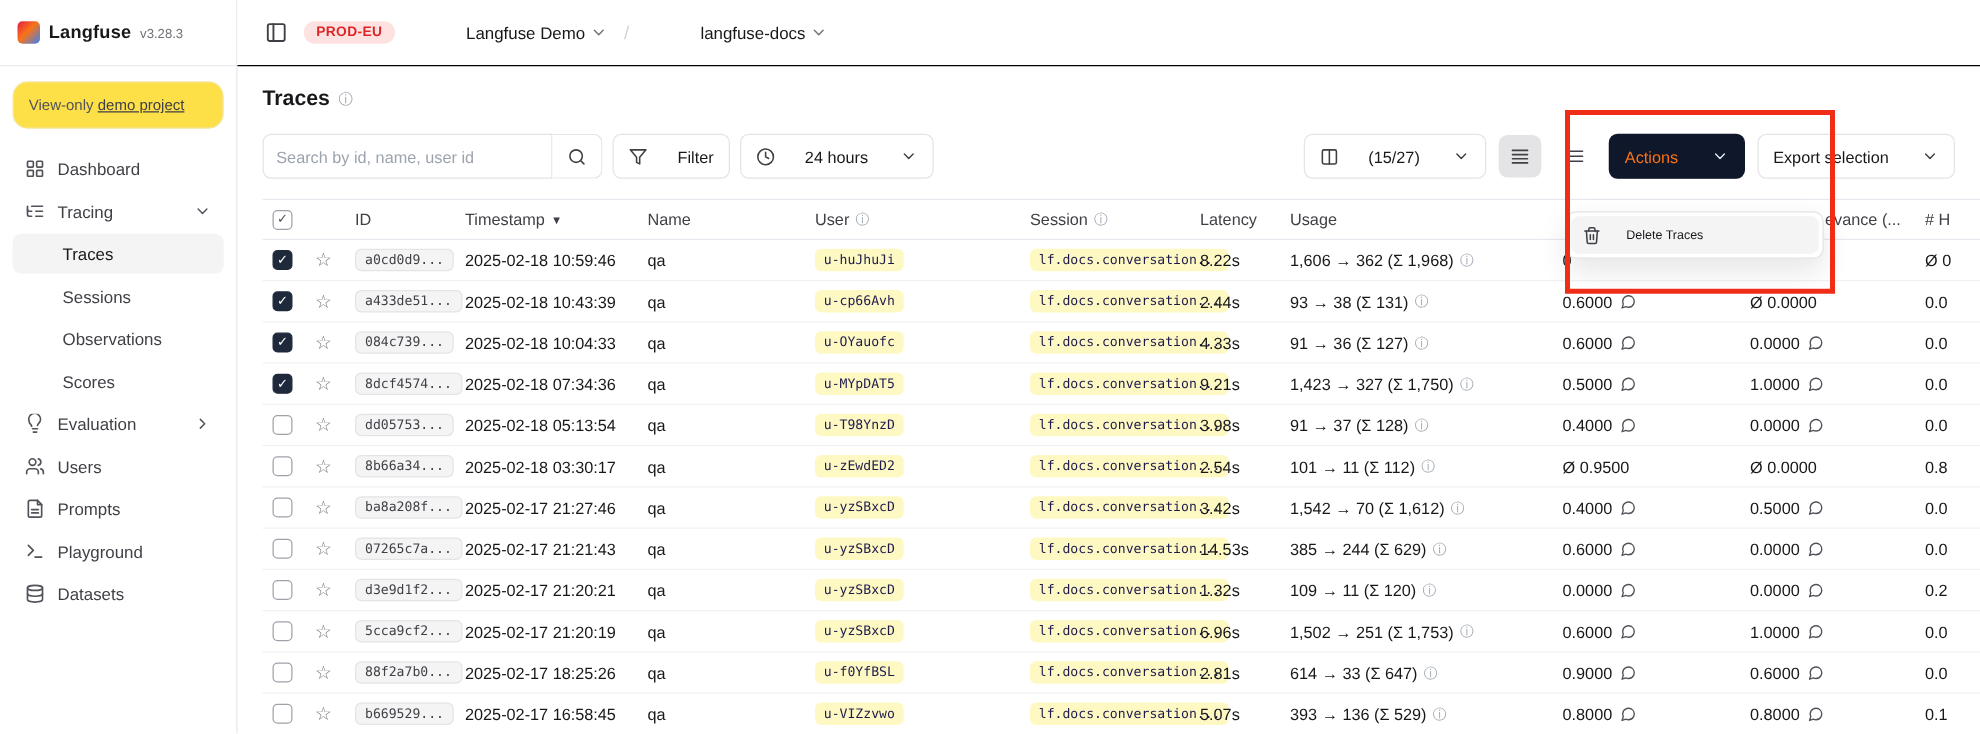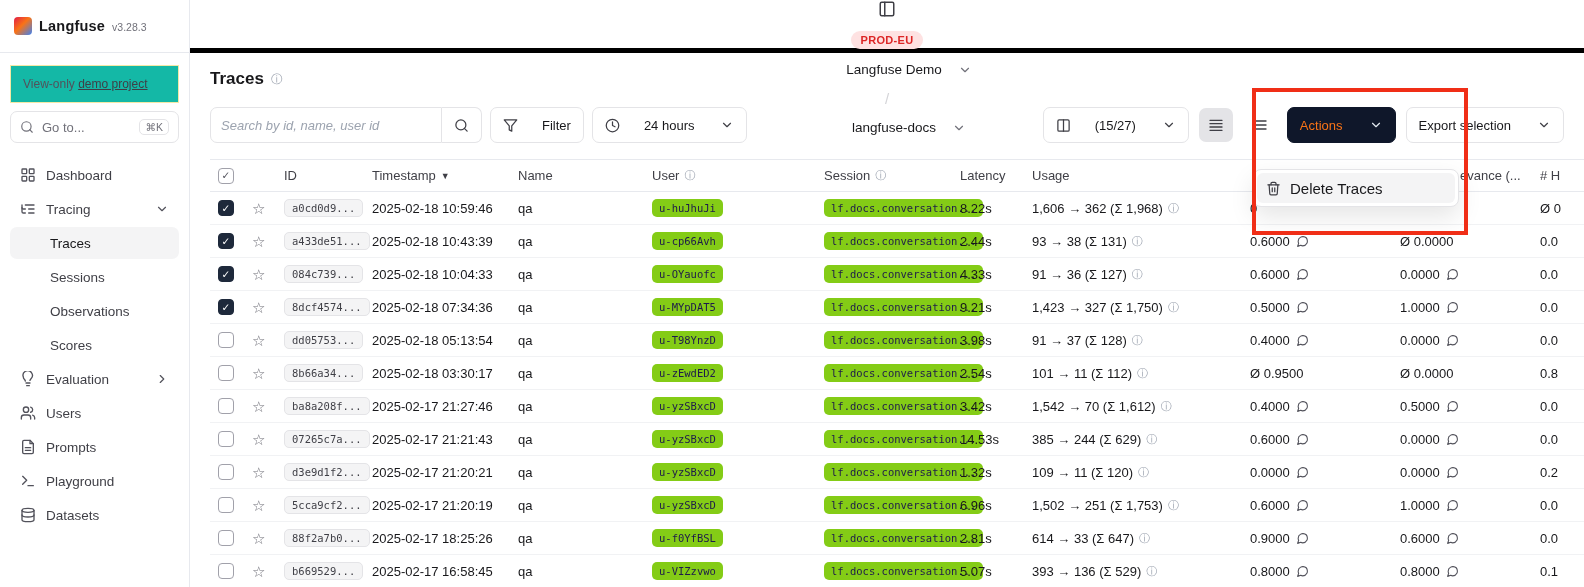--- a/index.html
+++ b/index.html
@@ -6,48 +6,48 @@
   html,body { background:#fff; }
   body { font-family:"Liberation Sans", sans-serif; color:#18181b; }
   .page { position:relative; width:1584px; height:587px; background:#fff; overflow:hidden; }
 
   
   .sidebar { position:absolute; left:0; top:0; width:190px; height:100%; border-right:1px solid #e7e9ee; background:#fff; }
   .sb-header { display:flex; align-items:center; gap:7px; height:53px; padding:0 14px; border-bottom:1px solid #e7e9ee; }
   .logo { width:18px; height:18px; border-radius:4px; background:linear-gradient(135deg,#e11d48 0%,#f97316 45%,#3b82f6 100%); flex:none; }
   .brand { font-weight:700; font-size:14.5px; color:#18181b; letter-spacing:.2px; }
   .version { font-size:10.5px; color:#71717a; margin-top:2px; }
-  .banner { margin:12px 10px 8px; background:#14b8a6; border:1px solid #f3e8a6; border-radius:0; padding:11px 12px; font-size:12px; color:#52525b; }
+  .banner { margin:12px 10px 8px; background:#fde047; border:1px solid #f3e8a6; border-radius:12px; padding:11px 12px; font-size:12px; color:#52525b; }
   .banner-link { color:#3f3f46; text-decoration:underline; cursor:pointer; }
   .goto { margin:8px 10px; height:32px; border:1px solid #e4e4e7; border-radius:7px; display:flex; align-items:center; gap:8px; padding:0 9px; color:#71717a; font-size:13px; cursor:pointer; background:#fff; }
   .kbd { margin-left:auto; border:1px solid #e4e4e7; border-radius:5px; font-size:10.5px; padding:1px 5px; color:#71717a; }
   .nav { padding:8px 10px; display:flex; flex-direction:column; gap:2px; }
   .nav-item { height:32px; border-radius:7px; display:flex; align-items:center; gap:10px; padding:0 10px; font-size:13.5px; color:#3f3f46; cursor:pointer; }
   .nav-item .i { color:#52525b; }
   .chev { margin-left:auto; width:14px !important; height:14px !important; color:#a1a1aa; }
   .nav-sub { padding-left:40px; }
   .nav-active { background:#f4f4f5; color:#18181b; font-weight:500; }
 
   
-  .m-header { position:absolute; left:190px; top:0; width:1394px; height:53px; border-bottom:5px solid #000000; display:flex; align-items:center; gap:13px; padding:0 22px; background:#fff;flex-direction:column; }
+  .m-header { position:absolute; left:190px; top:0; width:1394px; height:53px; border-bottom:1px solid #000000; display:flex; align-items:center; gap:13px; padding:0 22px; background:#fff; }
   .panel-btn { background:none; border:none; color:#3f3f46; display:flex; cursor:pointer; }
   .env-badge { background:#fee2e2; color:#dc2626; font-size:11px; font-weight:700; padding:3px 10px; border-radius:999px; letter-spacing:.3px; }
-  .crumb { display:flex; align-items:center; gap:16px; font-size:13.5px; font-weight:500; color:#18181b; cursor:pointer; background:none; border:none; font-family:inherit;padding-left:44px; }
+  .crumb { display:flex; align-items:center; gap:4px; font-size:13.5px; font-weight:500; color:#18181b; cursor:pointer; background:none; border:none; font-family:inherit;padding-left:44px; }
   .crumb .chev { margin-left:0; color:#71717a; }
   .slash { color:#d4d4d8; font-size:15px; }
 
   
   .content { position:absolute; left:190px; top:53px; width:1394px; height:534px; padding:16px 20px 0; overflow:hidden; }
   .title-row { display:flex; align-items:center; gap:7px; }
   .title { font-size:17px; font-weight:600; color:#18181b; }
   .info { color:#9ca3af; font-size:11.5px; }
 
   .toolbar { display:flex; align-items:center; gap:8px; margin-top:18px; }
   .search-wrap { display:flex; }
-  .search-input { width:232px; height:36px; border:1px solid #e4e4e7; border-radius:7px 0 0 7px; padding:0 10px; font-size:13px; color:#18181b; outline:none; font-family:inherit;font-style:italic; }
+  .search-input { width:232px; height:36px; border:1px solid #e4e4e7; border-radius:7px 0 0 7px; padding:0 10px; font-size:13px; color:#18181b; outline:none; font-family:inherit; }
   .search-input::placeholder { color:#9ca3af; }
   .search-btn { width:40px; height:36px; border:1px solid #e4e4e7; border-left:none; border-radius:0 7px 7px 0; background:#fff; display:flex; align-items:center; justify-content:center; color:#3f3f46; cursor:pointer; }
   .btn { height:36px; border:1px solid #e4e4e7; border-radius:7px; background:#fff; display:flex; align-items:center; gap:24px; padding:0 12px; font-size:13px; font-weight:500; color:#18181b; cursor:pointer; font-family:inherit; white-space:nowrap; }
   .btn .i { color:#3f3f46; }
   .btn .chev { margin-left:2px; }
   .tb-right { margin-left:auto; display:flex; align-items:center; gap:10px; }
   .icon-btn { width:34px; height:34px; border:none; background:transparent; border-radius:7px; display:flex; align-items:center; justify-content:center; color:#3f3f46; cursor:pointer; }
   .icon-btn.active { background:#e4e4e7; }
   .btn-dark { background:#0f172a; border:1px solid #0f172a; color:#f97316; }
   .btn-dark .i, .btn-dark .chev { color:#e2e8f0; }
@@ -63,26 +63,26 @@
   .th-s2 { padding-left:64px; }
   .sort { font-size:9px; margin-left:5px; color:#3f3f46; }
   .info-sm { color:#9ca3af; font-size:11px; margin-left:5px; }
   .cb { width:16px; height:16px; border:1.5px solid #a1a1aa; border-radius:4px; display:inline-flex; align-items:center; justify-content:center; background:#fff; cursor:pointer; flex:none; }
   .cb.checked { background:#1e293b; border-color:#1e293b; }
   .cb.checked::after { content:"✓"; color:#fff; font-size:10.5px; line-height:1; }
   .cb.hdr::after { content:"✓"; color:#52525b; font-size:10.5px; line-height:1; }
   .star { color:#71717a; font-size:15px; cursor:pointer; line-height:1; }
   .pill { border-radius:5px; font-family:"DejaVu Sans Mono", monospace; font-size:10.5px; line-height:1; }
   .id-pill { background:#f4f4f5; border:1px solid #e4e4e7; color:#3f3f46; padding:3px 7px; }
-  .ref-pill { background:#84cc16; color:#1e1b4b; padding:4px 7px; font-weight:500; }
+  .ref-pill { background:#fef9c3; color:#1e1b4b; padding:4px 7px; font-weight:500; }
   .bubble { width:13px; height:13px; margin-left:6px; color:#52525b; flex:none; }
 
   
   .menu { position:absolute; left:1253px; top:169px; width:206px; background:#fff; border:1px solid #e4e4e7; border-radius:8px; box-shadow:0 10px 24px rgba(0,0,0,.10); padding:3px; z-index:40; }
-  .menu-item { height:30px; display:flex; align-items:center; gap:9px; padding:0 9px; border-radius:6px; font-size:15px; color:#18181b; cursor:pointer; }
+  .menu-item { height:30px; display:flex; align-items:center; gap:20px; padding:0 9px; border-radius:6px; font-size:10px; color:#18181b; cursor:pointer; }
   .menu-item .i { width:15px; height:15px; color:#3f3f46; }
   .menu-item.hl { background:#f4f4f5; }
 
   
   .annotation { position:absolute; left:1252px; top:88px; width:216px; height:147px; border:4px solid #f02e17; z-index:60; pointer-events:none; }
 
   .i { width:16px; height:16px; flex:none; }
 </style>
 </head>
 <body>
@@ -94,28 +94,20 @@
       <span class="logo"></span>
       <span class="brand">Langfuse</span>
       <span class="version">v3.28.3</span>
     </div>
 
     <div class="banner">
       <span>View-only</span>
       <a class="banner-link">demo project</a>
     </div>
 
-    <div class="goto">
-      <svg class="i" viewBox="0 0 24 24" fill="none" stroke="currentColor" stroke-width="2" stroke-linecap="round" stroke-linejoin="round" style="width:14px;height:14px;">
-          <circle cx="11" cy="11" r="8"></circle>
-          <line x1="21" y1="21" x2="16.65" y2="16.65"></line>
-        </svg>
-      <span>Go to...</span>
-      <span class="kbd">⌘K</span>
-    </div>
 
     <nav class="nav">
       <div class="nav-item">
         <svg class="i" viewBox="0 0 24 24" fill="none" stroke="currentColor" stroke-width="2" stroke-linecap="round" stroke-linejoin="round">
             <rect x="3" y="3" width="7" height="7" rx="1"></rect>
             <rect x="14" y="3" width="7" height="7" rx="1"></rect>
             <rect x="3" y="14" width="7" height="7" rx="1"></rect>
             <rect x="14" y="14" width="7" height="7" rx="1"></rect>
           </svg>
         <span>Dashboard</span>

